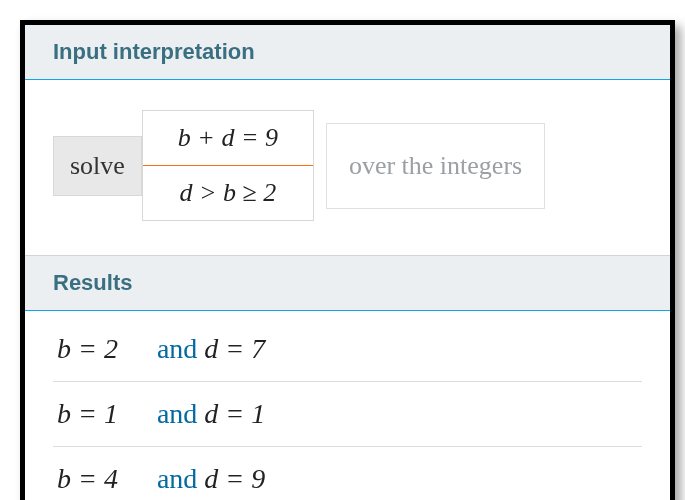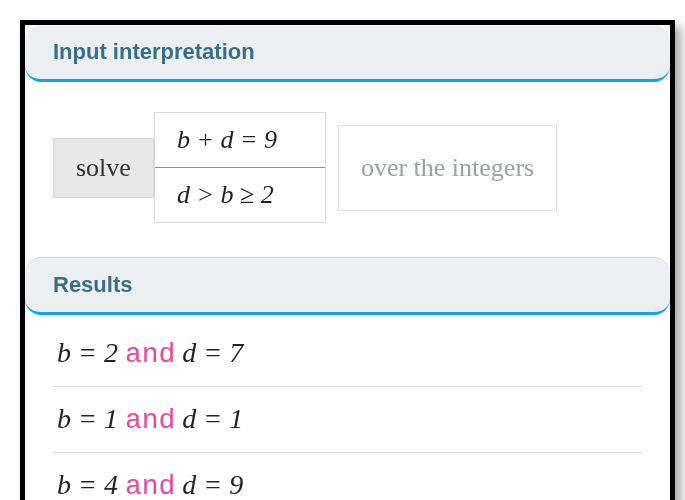--- a/index.html
+++ b/index.html
@@ -12,60 +12,59 @@
     width: 645px;
     border: 5px solid #000;
     box-shadow: 6px 6px 10px rgba(0,0,0,0.35);
     background: #fff;
     overflow: hidden;
   }
   .section-header {
     background: #eceff1;
     padding: 14px 28px;
     border-top: 1px solid #d0d4d7;
-    border-bottom: 3px solid #0ea5e9;
-    border-radius: 16px;
+    border-bottom: 1px solid #0ea5e9;
   }
   .section-header:first-child {
     border-top: none;
   }
   .section-title {
     color: #3a6f82;
     font-family: -apple-system, Helvetica, Arial, sans-serif;
     font-size: 22px;
     font-weight: 600;
   }
   .input-body {
     background: #fff;
     padding: 30px 28px 34px 28px;
     display: flex;
     align-items: center;
     gap: 0;
   }
   .solve-box {
     background: #e8e8e8;
     border: 1px solid #d8d8d8;
-    padding: 14px 22px;
+    padding: 14px 16px;
     font-size: 26px;
     color: #333;
     font-family: Georgia, serif;
   }
   .eq-box {
     border: 1px solid #d8d8d8;
     background: #fff;
     display: flex;
     flex-direction: column;
     min-width: 170px;
   }
   .eq-row {
     padding: 12px 22px;
     font-size: 26px;
     font-style: italic;
     color: #222;
-    text-align: left;
+    text-align: center;
     font-family: Georgia, serif;
   }
   .eq-row + .eq-row {
     border-top: 1px solid #f97316;
   }
   .domain-box {
     border: 1px solid #e0e0e0;
     background: #fff;
     padding: 27px 22px;
     font-size: 26px;
@@ -82,23 +81,24 @@
     font-size: 28px;
     font-style: italic;
     color: #222;
     border-bottom: 1px solid #ddd;
     font-family: Georgia, serif;
   }
   .result-row:last-child {
     border-bottom: none;
   }
   .andword {
-    color: #ec4899;
+    color: #0369a1;
     font-style: normal;
-    font-family: Liberation Mono, monospace;
+    font-family: Liberation Serif, serif;
+    margin-left: 32px;
   }
   .mvar { font-style: italic; }
 </style>
 </head>
 <body>
 
 <div class="frame">
 
   <div class="section-header">
     <span class="section-title">Input interpretation</span>

